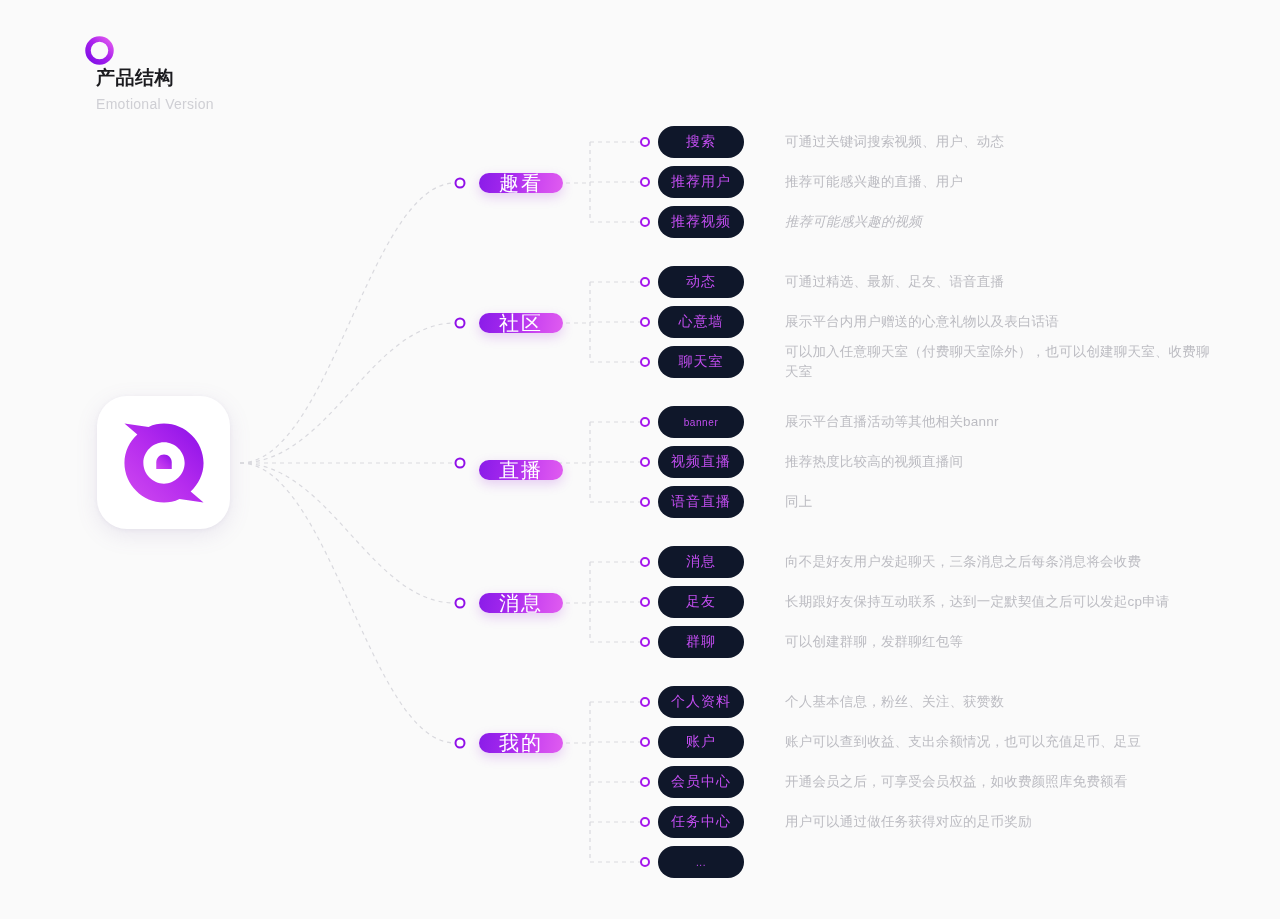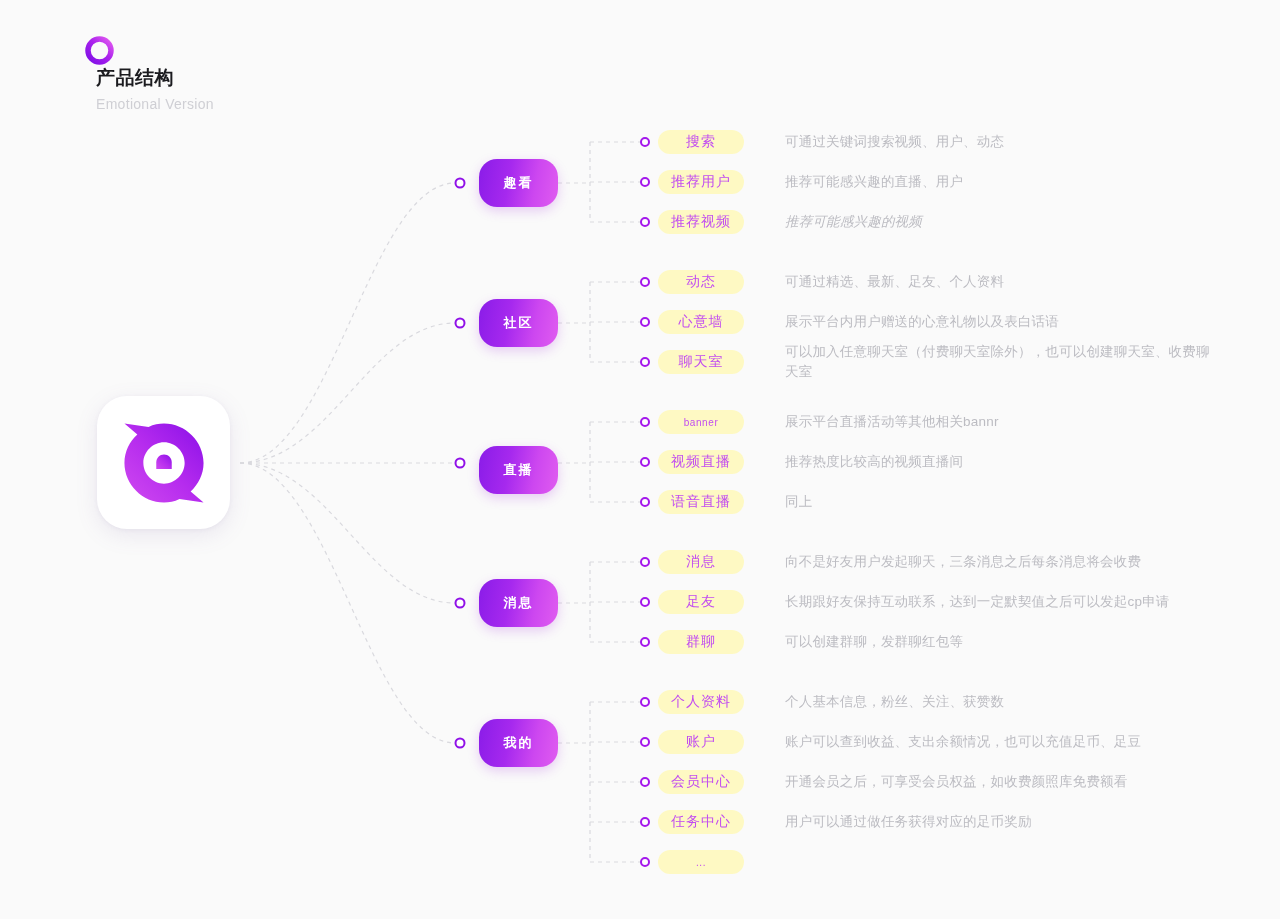--- a/index.html
+++ b/index.html
@@ -42,34 +42,34 @@
     position: absolute; width: 11px; height: 11px; border-radius: 50%;
     background: #ffffff; border: 2px solid #9011e8;
     transform: translate(-50%, -50%);
   }
   .node-dot.small {
     width: 10px; height: 10px; border: 2px solid #a318ec;
   }
 
   .cat-pill {
     position: absolute; transform: translateY(-50%);
-    height: 48px; min-width: 79px; padding: 0 20px;
+    height: 20px; min-width: 79px; padding: 0 20px;
     border-radius: 18px;
     background: linear-gradient(100deg, #8a1ce8 0%, #a629ee 38%, #cd47f0 70%, #e05cf0 100%);
-    color: #ffffff; font-size: 13px; font-weight: bold; letter-spacing: 2px;
+    color: #ffffff; font-size: 20px; font-weight: normal; letter-spacing: 2px;
     display: flex; align-items: center; justify-content: center;
     box-shadow: 0 4px 12px rgba(160,40,220,0.22);
     white-space: nowrap;
   }
 
   .leaf-pill {
     position: absolute; transform: translateY(-50%);
-    width: 86px; height: 24px;
+    width: 86px; height: 32px;
     border-radius: 16px;
-    background: #fef9c3;
+    background: #0f172a;
     color: #c24df0; font-size: 14px; letter-spacing: 1px;
     display: flex; align-items: center; justify-content: center;
     white-space: nowrap;
   }
   .leaf-pill.ascii { letter-spacing: 0.6px; font-size: 10px; }
 
   .leaf-desc {
     position: absolute; transform: translateY(-50%);
     left: 785px; width: 430px;
     font-size: 13.5px; color: #bcbcc2; line-height: 20px;
@@ -165,21 +165,21 @@
       <div class="node-dot small" style="left: 645px; top: 182px;"></div>
       <div class="leaf-pill" style="left: 658px; top: 182px;">推荐用户</div>
       <div class="leaf-desc" style="top: 182px;">推荐可能感兴趣的直播、用户</div>
       <div class="node-dot small" style="left: 645px; top: 222px;"></div>
       <div class="leaf-pill" style="left: 658px; top: 222px;">推荐视频</div>
       <div class="leaf-desc" style="top: 222px; font-style: italic;">推荐可能感兴趣的视频</div>
       <div class="node-dot" style="left: 460px; top: 323px;"></div>
       <div class="cat-pill" style="left: 479px; top: 323px;">社区</div>
       <div class="node-dot small" style="left: 645px; top: 282px;"></div>
       <div class="leaf-pill" style="left: 658px; top: 282px;">动态</div>
-      <div class="leaf-desc" style="top: 282px;">可通过精选、最新、足友、个人资料</div>
+      <div class="leaf-desc" style="top: 282px;">可通过精选、最新、足友、语音直播</div>
       <div class="node-dot small" style="left: 645px; top: 322px;"></div>
       <div class="leaf-pill" style="left: 658px; top: 322px;">心意墙</div>
       <div class="leaf-desc" style="top: 322px;">展示平台内用户赠送的心意礼物以及表白话语</div>
       <div class="node-dot small" style="left: 645px; top: 362px;"></div>
       <div class="leaf-pill" style="left: 658px; top: 362px;">聊天室</div>
       <div class="leaf-desc" style="top: 362px;">可以加入任意聊天室（付费聊天室除外），也可以创建聊天室、收费聊天室</div>
       <div class="node-dot" style="left: 460px; top: 463px;"></div>
       <div class="cat-pill" style="left: 479px; top: 470px;">直播</div>
       <div class="node-dot small" style="left: 645px; top: 422px;"></div>
       <div class="leaf-pill ascii" style="left: 658px; top: 422px;">banner</div>

